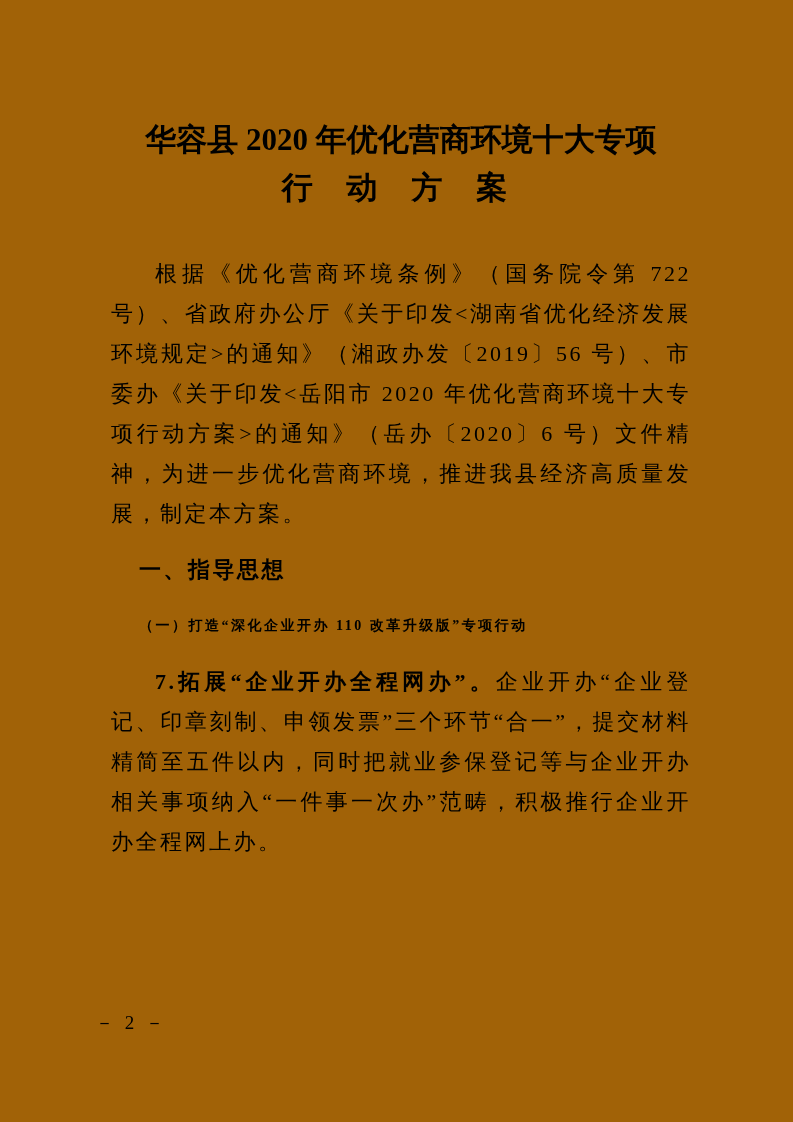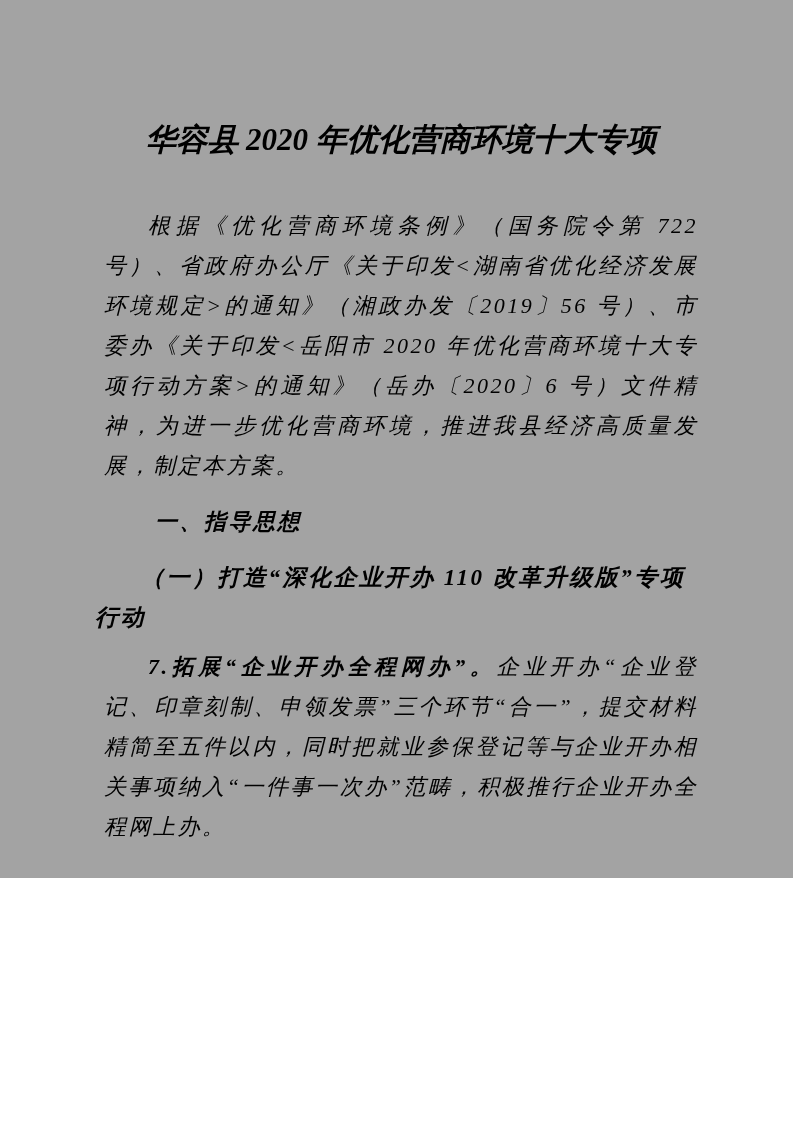--- a/index.html
+++ b/index.html
@@ -1,63 +1,62 @@
 <!DOCTYPE html>
 <html><head>
 <meta charset="utf-8">
 <style>
   html, body { margin: 0; padding: 0; background: #ffffff; }
   .page {
     position: relative;
     width: 793px;
-    height: 878px;
-    background: #a3a3a3;
+    height: 1122px;
+    background: #a16207;
     color: #000000;
     font-family: "Liberation Serif", "DejaVu Serif", serif;
     overflow: hidden;
-    font-style: italic;
   }
   .content {
     position: absolute;
     left: 95px;
     top: 116px;
     width: 612px;
   }
   .doc-title {
     text-align: center;
     font-weight: bold;
     font-size: 31px;
     line-height: 48px;
     font-family: "Liberation Serif", "DejaVu Serif", serif;
     margin: 0 0 42px 0;
   }
   .doc-title .title-line2 {
     letter-spacing: 0.42em;
   }
   .para {
-    margin: 9px;
+    margin: 16px;
     font-size: 22px;
     line-height: 40px;
     letter-spacing: 2.5px;
     text-align: justify;
     text-indent: 2em;
     font-family: "Liberation Serif", "DejaVu Serif", serif;
   }
   .heading-hei {
-    margin: 16px;
+    margin: 0;
     font-size: 22px;
     line-height: 40px;
     letter-spacing: 2.5px;
     text-indent: 2em;
     font-weight: bold;
     font-family: "Liberation Sans", "DejaVu Sans", sans-serif;
   }
   .heading-kai {
-    margin: 0;
-    font-size: 23px;
+    margin: 16px;
+    font-size: 14px;
     line-height: 40px;
     letter-spacing: 2.5px;
     text-indent: 2em;
     font-weight: bold;
     font-family: "Liberation Serif", "DejaVu Serif", serif;
   }
   .lead-bold {
     font-weight: bold;
   }
   .page-number {
@@ -70,20 +69,21 @@
   }
 </style>
 </head>
 <body>
 
 <div class="page">
   <div class="content">
 
     <h1 class="doc-title">
       <span class="title-line1">华容县 2020 年优化营商环境十大专项</span><br>
+      <span class="title-line2">行 动 方 案</span>
     </h1>
 
     <p class="para">根据《优化营商环境条例》（国务院令第 722 号）、省政府办公厅《关于印发&lt;湖南省优化经济发展环境规定&gt;的通知》（湘政办发〔2019〕56 号）、市委办《关于印发&lt;岳阳市 2020 年优化营商环境十大专项行动方案&gt;的通知》（岳办〔2020〕6 号）文件精神，为进一步优化营商环境，推进我县经济高质量发展，制定本方案。</p>
 
     <p class="heading-hei">一、指导思想</p>
 
 
 
     <p class="heading-kai">（一）打造“深化企业开办 110 改革升级版”专项行动</p>
 

